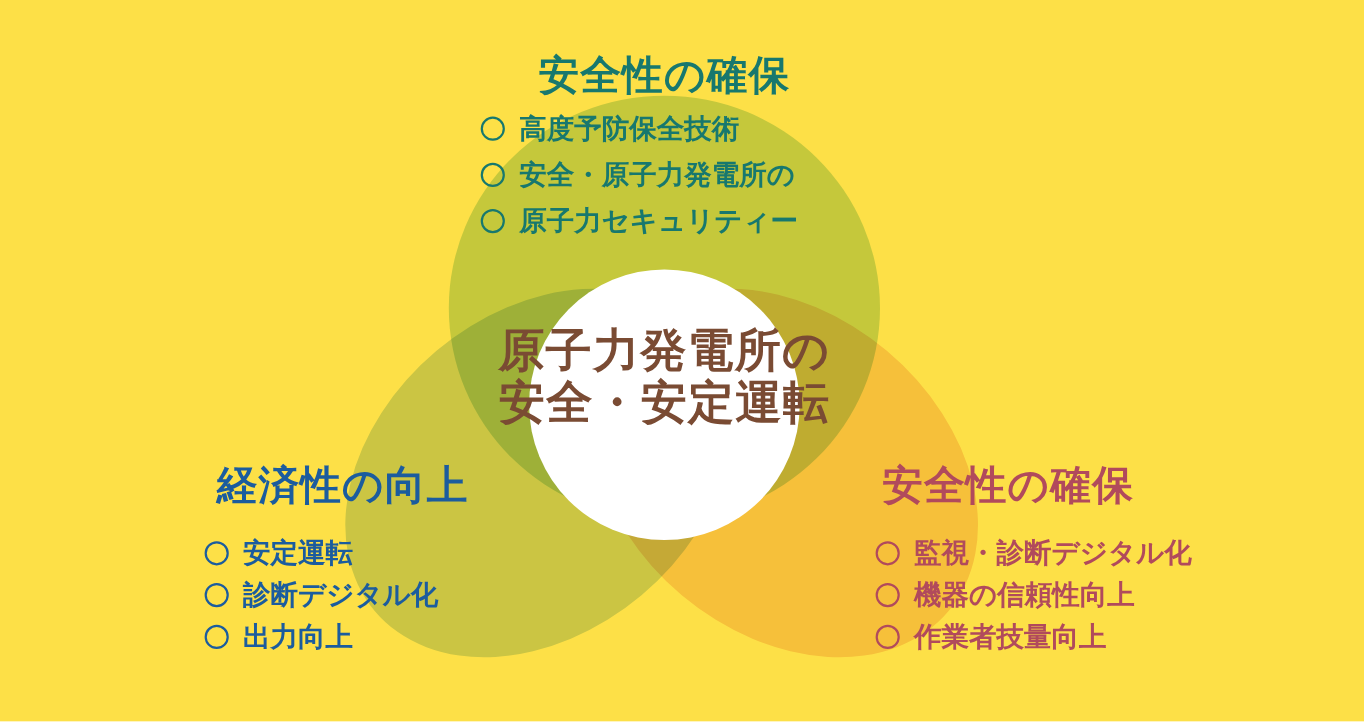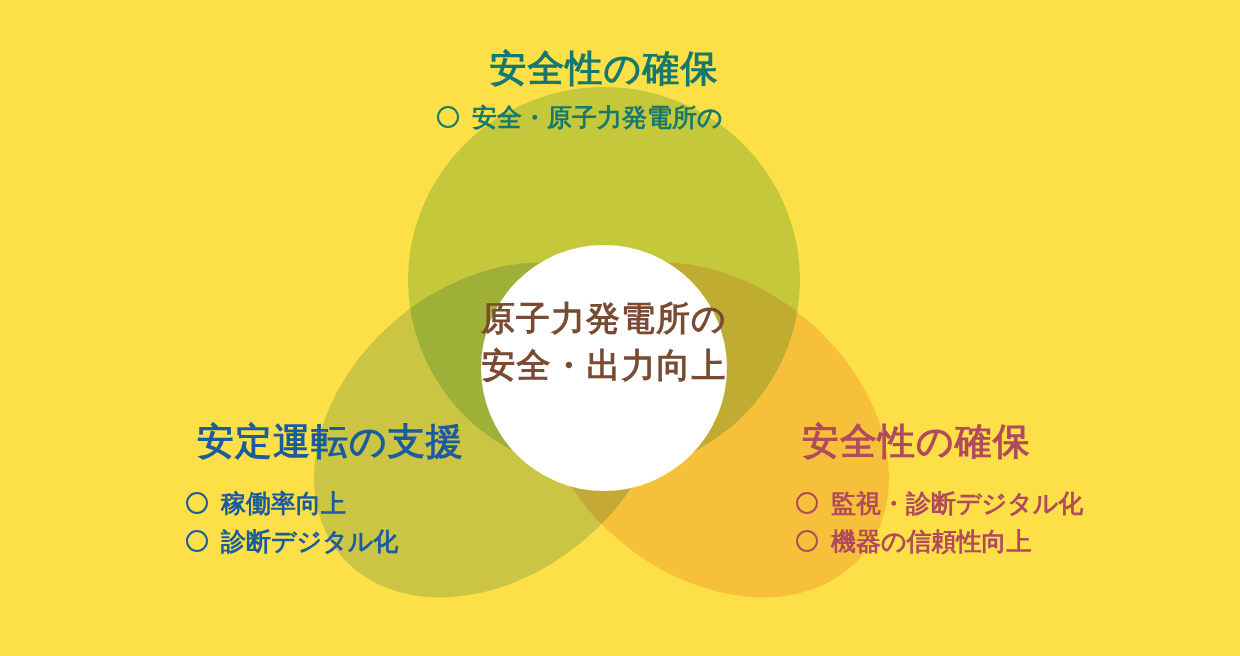--- a/index.html
+++ b/index.html
@@ -35,67 +35,83 @@
     width:22px;height:22px;
     border:2px solid currentColor;
     border-radius:50%;
     margin-right:13px;
     flex:0 0 auto;
   }
   .bullet-text{font-size:25px;line-height:1;}
   .center-label{
     left:304px;top:295px;width:600px;
     text-align:center;
-    font-size:34px;line-height:47px;
+    font-size:42px;line-height:47px;
     letter-spacing:1px;
     white-space:nowrap;
   }
 </style>
 </head>
 <body>
 
 <div class="stage">
 
   <svg width="1240" height="656" viewBox="0 0 1240 656">
     <ellipse class="blend" cx="604" cy="280" rx="196" ry="193" fill="#c7e4d4"></ellipse>
     <ellipse class="blend" cx="490" cy="430" rx="195" ry="145" transform="rotate(-40 490 430)" fill="#cde1f0"></ellipse>
     <ellipse class="blend" cx="713" cy="430" rx="195" ry="145" transform="rotate(40 713 430)" fill="#f8dbce"></ellipse>
     <circle cx="604" cy="368" r="123" fill="#ffffff"></circle>
   </svg>
 
   <div class="abs heading centered" style="top: 50px; color: rgb(23, 120, 110);">安全性の確保</div>
   <ul class="abs bullets roomy" style="left: 437px; top: 96px; color: rgb(23, 120, 110);">
     <li>
       <span class="ring"></span>
+      <span class="bullet-text">高度予防保全技術</span>
+    </li>
+    <li>
+      <span class="ring"></span>
       <span class="bullet-text">安全・原子力発電所の</span>
+    </li>
+    <li>
+      <span class="ring"></span>
+      <span class="bullet-text">原子力セキュリティー</span>
     </li>
   </ul>
 
   <div class="abs center-label" style="color: rgb(122, 75, 51);">
     <div>原子力発電所の</div>
-    <div>安全・出力向上</div>
+    <div>安全・安定運転</div>
   </div>
 
-  <div class="abs heading" style="left: 197px; top: 423px; color: rgb(27, 92, 158);">安定運転の支援</div>
+  <div class="abs heading" style="left: 197px; top: 423px; color: rgb(27, 92, 158);">経済性の向上</div>
   <ul class="abs bullets tight" style="left: 186px; top: 484px; color: rgb(27, 92, 158);">
     <li>
       <span class="ring"></span>
-      <span class="bullet-text">稼働率向上</span>
+      <span class="bullet-text">安定運転</span>
     </li>
     <li>
       <span class="ring"></span>
       <span class="bullet-text">診断デジタル化</span>
+    </li>
+    <li>
+      <span class="ring"></span>
+      <span class="bullet-text">出力向上</span>
     </li>
   </ul>
 
   <div class="abs heading" style="left: 802px; top: 423px; color: rgb(177, 74, 92);">安全性の確保</div>
   <ul class="abs bullets tight" style="left: 796px; top: 484px; color: rgb(177, 74, 92);">
     <li>
       <span class="ring"></span>
       <span class="bullet-text">監視・診断デジタル化</span>
     </li>
     <li>
       <span class="ring"></span>
       <span class="bullet-text">機器の信頼性向上</span>
     </li>
+    <li>
+      <span class="ring"></span>
+      <span class="bullet-text">作業者技量向上</span>
+    </li>
   </ul>
 
 </div>
 
 </body></html>

